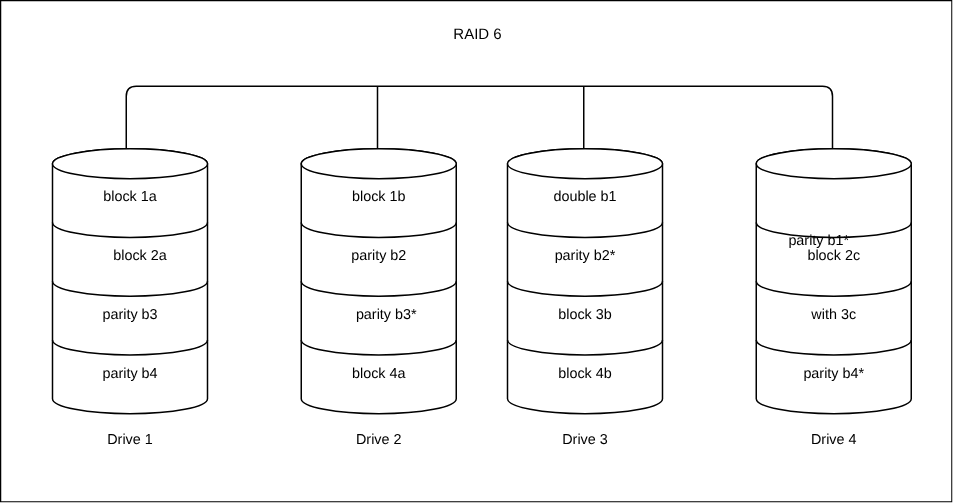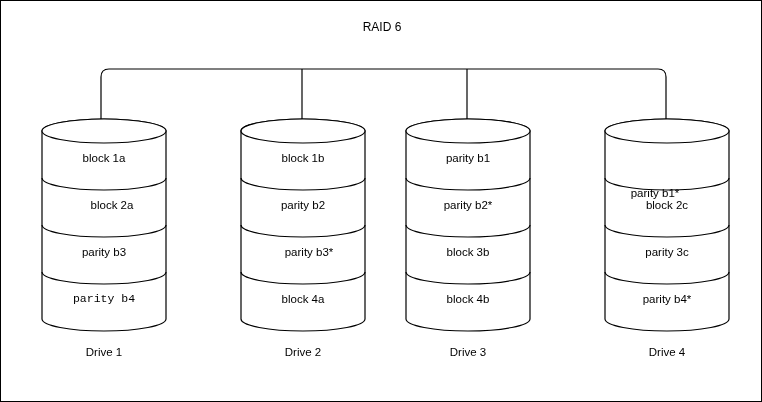--- a/index.html
+++ b/index.html
@@ -99,32 +99,32 @@
   </svg>
 
   <div class="title-block">
     <span class="title-line">RAID 6</span>
   </div>
 
   <div id="labels-layer">
       <div class="block-label" style="left: 41px; width: 124px; top: 150px;">block 1a</div>
       <div class="block-label" style="left: 41px; width: 140px; top: 197px;">block 2a</div>
       <div class="block-label" style="left: 41px; width: 124px; top: 244px;">parity b3</div>
-      <div class="block-label" style="left: 41px; width: 124px; top: 291px; font-family: Liberation Mono, monospace;">parity b4</div>
+      <div class="block-label" style="left: 41px; width: 124px; top: 291px;">parity b4</div>
       <div class="drive-label" style="left: 41px; width: 124px; top: 344px;">Drive 1</div>
       <div class="block-label" style="left: 240px; width: 124px; top: 150px;">block 1b</div>
       <div class="block-label" style="left: 240px; width: 124px; top: 197px;">parity b2</div>
       <div class="block-label" style="left: 240px; width: 136px; top: 244px;">parity b3*</div>
       <div class="block-label" style="left: 240px; width: 124px; top: 291px;">block 4a</div>
       <div class="drive-label" style="left: 240px; width: 124px; top: 344px;">Drive 2</div>
-      <div class="block-label" style="left: 405px; width: 124px; top: 150px;">parity b1</div>
+      <div class="block-label" style="left: 405px; width: 124px; top: 150px;">double b1</div>
       <div class="block-label" style="left: 405px; width: 124px; top: 197px;">parity b2*</div>
       <div class="block-label" style="left: 405px; width: 124px; top: 244px;">block 3b</div>
       <div class="block-label" style="left: 405px; width: 124px; top: 291px;">block 4b</div>
       <div class="drive-label" style="left: 405px; width: 124px; top: 344px;">Drive 3</div>
       <div class="block-label" style="left: 604px; width: 100px; top: 150px; margin-top: 35px;">parity b1*</div>
       <div class="block-label" style="left: 604px; width: 124px; top: 197px;">block 2c</div>
-      <div class="block-label" style="left: 604px; width: 124px; top: 244px;">parity 3c</div>
+      <div class="block-label" style="left: 604px; width: 124px; top: 244px;">with 3c</div>
       <div class="block-label" style="left: 604px; width: 124px; top: 291px;">parity b4*</div>
       <div class="drive-label" style="left: 604px; width: 124px; top: 344px;">Drive 4</div>
     </div>
 
 </div>
 
 </body></html>

